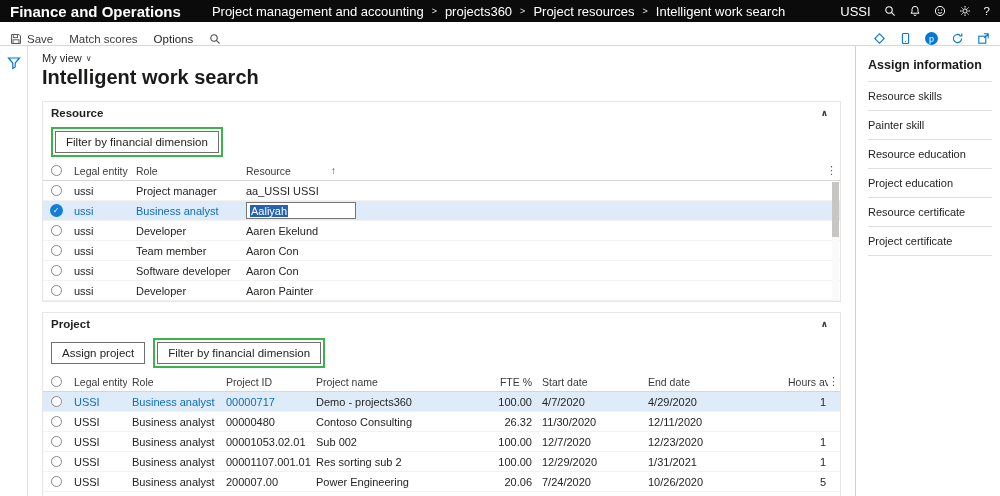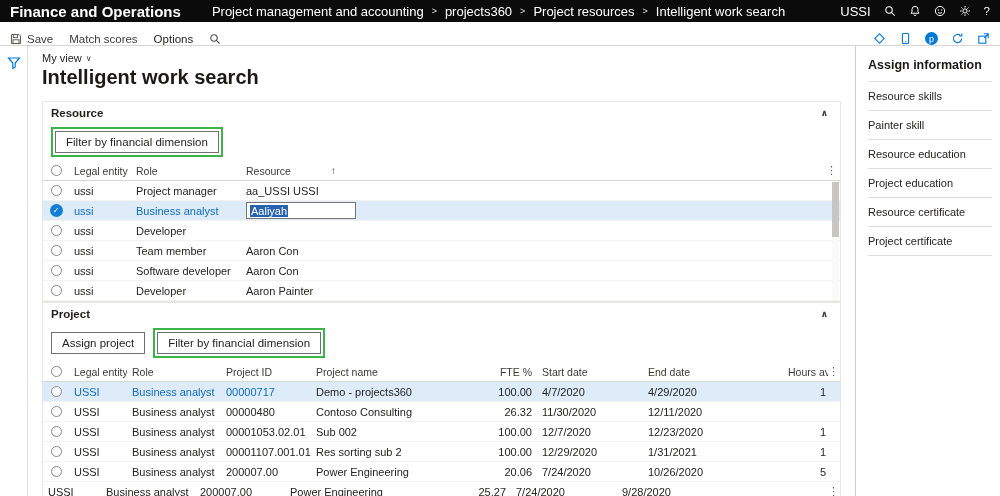--- a/index.html
+++ b/index.html
@@ -30,21 +30,21 @@
   .filter-strip{width:28px;border-right:1px solid #e4e2e0;padding-top:10px;display:flex;
     justify-content:center;align-items:flex-start}
   .main{flex:1;padding:6px 14px 0 14px;overflow:hidden}
   .related{width:145px;border-left:1px solid #d2d0ce;padding:12px 8px 0 12px}
 
   .view-selector{font-size:11px;cursor:pointer;display:inline-flex;gap:4px;align-items:center}
   .chev{font-size:8px;color:#3b3a39}
   .page-title{font-size:20px;font-weight:600;color:#1b1a19;margin:2px 0 12px 0}
 
   
-  .section{border:1px solid #e8e6e4;background:#fff}
+  .section{border:1px solid #e8e6e4;margin-bottom:10px;background:#fff}
   .section-header{display:flex;justify-content:space-between;align-items:center;
     padding:5px 8px 3px 8px;font-size:11.5px;font-weight:600;color:#201f1e}
   .collapse{font-size:9px;color:#3b3a39;cursor:pointer;margin-right:4px}
   .btn-row{padding:5px 8px 4px 8px;display:flex;align-items:center;gap:8px}
   .btn{height:22px;border:1px solid #707070;background:#fff;font-size:11.5px;color:#252423;
     padding:0 10px;cursor:pointer;font-family:inherit}
   .annotation{border:2px solid #3bb54a;padding:2px;display:inline-block;line-height:0}
 
   
   .grid{font-size:11px}
@@ -256,20 +256,21 @@
             </span>
             <span class="cell c-end"></span>
           </div>
 
           <div class="grid-row">
             <span class="cell c-radio">
                 <span class="radio"></span>
               </span>
             <span class="cell c-le">ussi</span>
             <span class="cell c-role">Developer</span>
+            <span class="cell c-res">Aaren Ekelund</span>
             <span class="cell c-end"></span>
           </div>
 
           <div class="grid-row">
             <span class="cell c-radio">
                 <span class="radio"></span>
               </span>
             <span class="cell c-le">ussi</span>
             <span class="cell c-role">Team member</span>
             <span class="cell c-res">Aaron Con</span>

